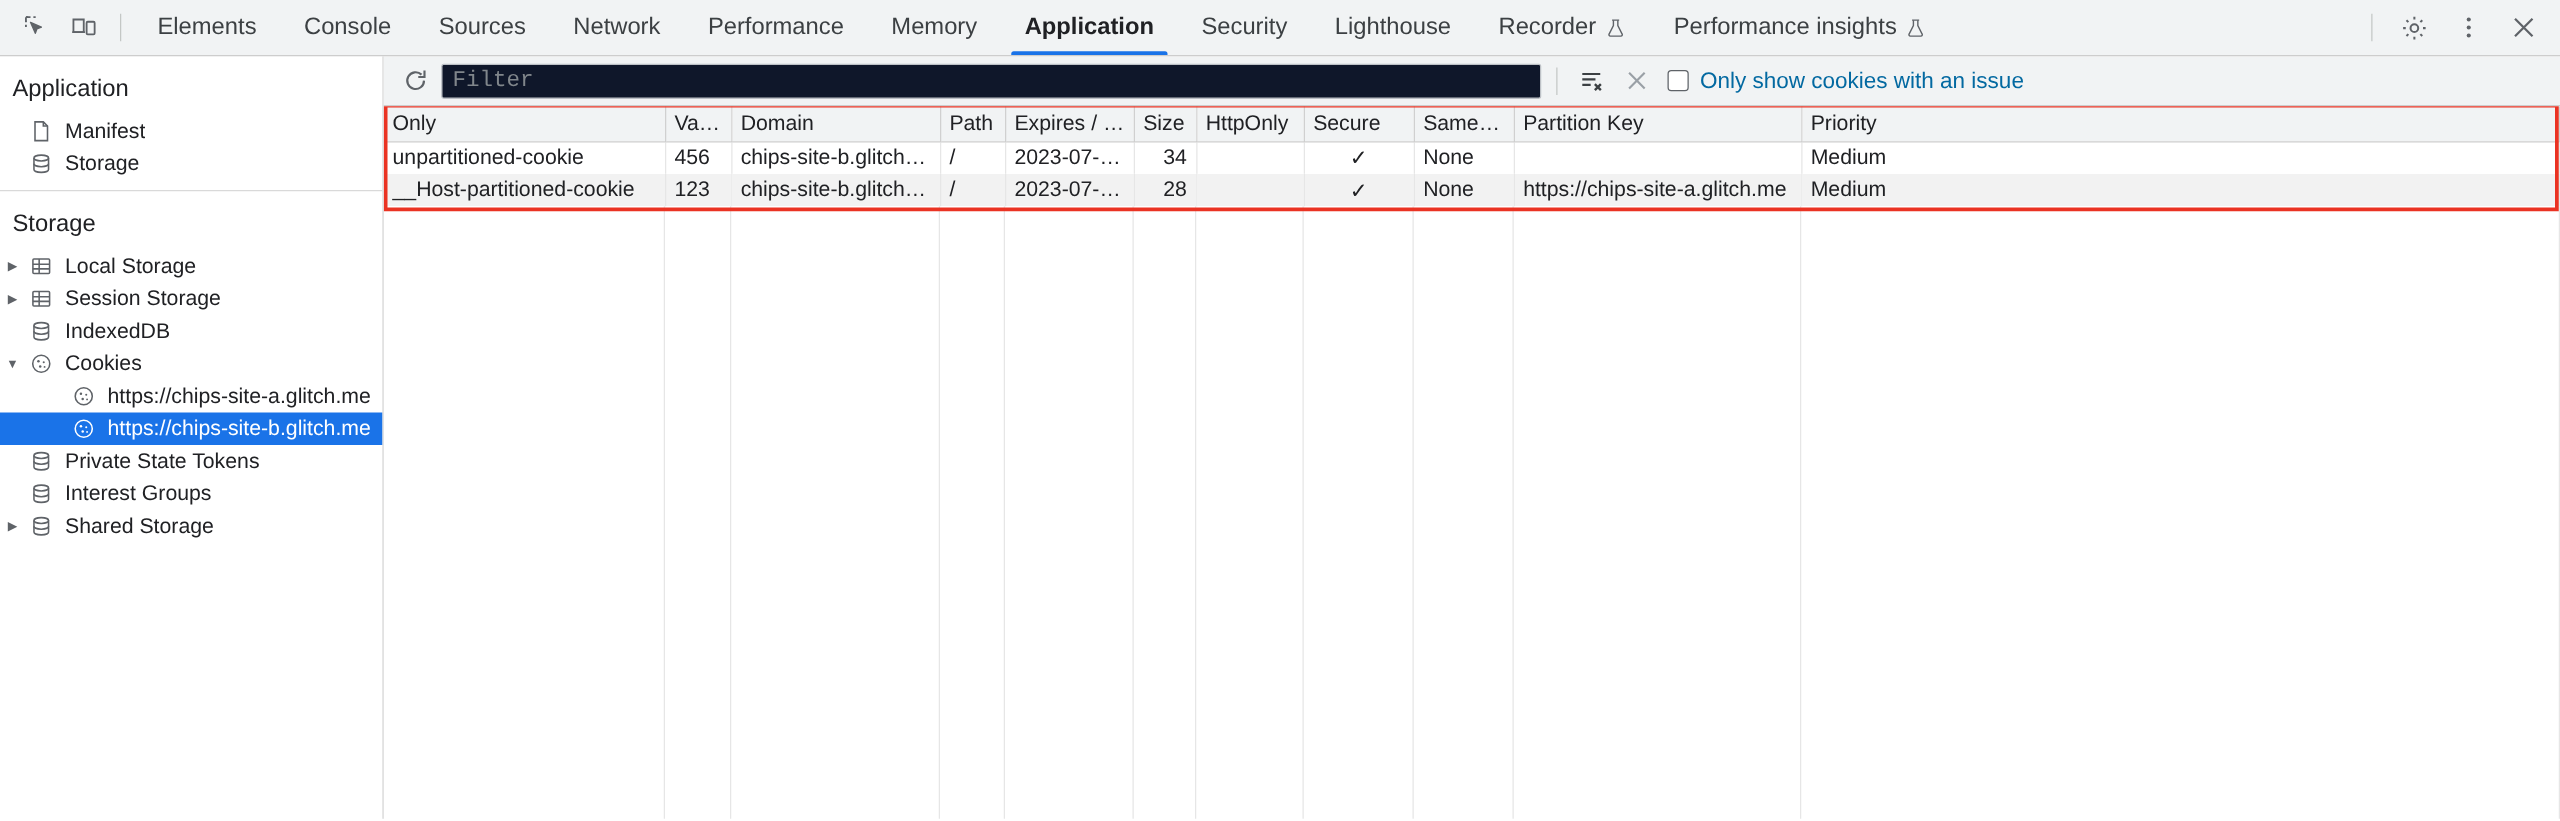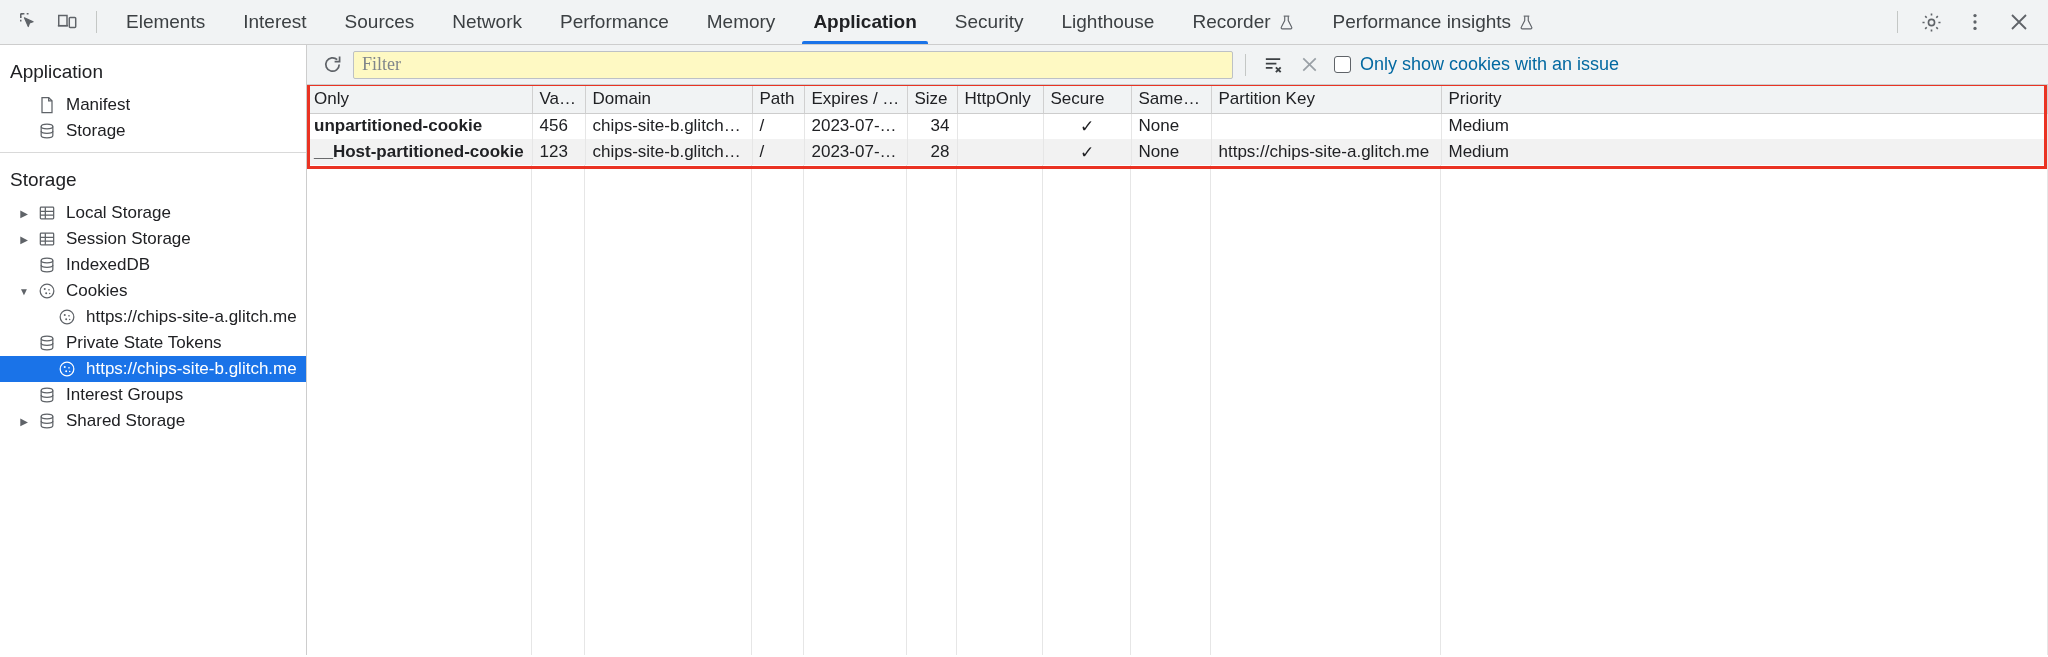--- a/index.html
+++ b/index.html
@@ -74,21 +74,21 @@
     color:#5f6368; font-size:10px;
   }
   .tree-row.selected .twisty { color:#fff; }
   .ticon {
     width:26px; min-width:26px;
     display:flex; align-items:center; justify-content:center;
     color:#5f6368;
   }
   .tree-row.selected .ticon { color:#fff; }
   .tlabel { padding-left:6px; overflow:hidden; text-overflow:ellipsis; }
-  .indent-1 { padding-left: 14px; }
+  .indent-1 { }
   .indent-2 { padding-left: 34px; }
 
   
   .main { flex:1 1 auto; display:flex; flex-direction:column; min-width:0; background:#fff; }
 
   .filterbar {
     height:40px; min-height:40px;
     background:#f1f3f4;
     border-bottom:1px solid #cdcdcd;
     display:flex; align-items:center;
@@ -96,26 +96,26 @@
     gap: 6px;
   }
   .fb-icon {
     width:30px; height:30px; display:flex; align-items:center; justify-content:center;
     color:#5f6368; flex:0 0 auto;
   }
   .fb-icon.dim { color:#9aa0a6; }
   .filter-input {
     flex: 0 1 880px;
     height:28px;
-    background:#fef9c3;
+    background:#0f172a;
     border:1px solid #bdc1c6;
     border-radius:2px;
     font-size:18px; color:#80868b;
     padding: 0 8px;
-    font-family: Liberation Serif, serif;
+    font-family: Liberation Mono, monospace;
     outline:none;
     min-width:120px;
   }
   .filter-input::placeholder { color:#80868b; opacity:1; }
   .fb-sep { width:1px; height:22px; background:#c4c7c5; margin:0 6px; flex:0 0 auto; }
   .fb-check { display:flex; align-items:center; gap:9px; margin-left:4px; white-space:nowrap; }
   .cbox {
     width:17px; height:17px; border:1.6px solid #5f6368; border-radius:3px; background:#fff;
     flex:0 0 auto;
   }
@@ -145,21 +145,21 @@
     height:26px;
     padding: 0 7px;
     border-right:1px solid #e6e6e6;
     white-space:nowrap;
     overflow:hidden; text-overflow:ellipsis;
   }
   table.cookies tr.r-odd td { background:#ffffff; }
   table.cookies tr.r-even td { background:#f2f2f2; }
   td.num, th.num { text-align:right; }
   td.ctr { text-align:center; }
-  td.name-cell { padding-left:28px;font-weight:bold; }
+  td.name-cell { padding-left:28px; }
 
   .filler { display:flex; width:100%; }
   .filler-col { border-right:1px solid #e6e6e6; height:100%; }
 
   
   .redbox {
     position:absolute;
     border: 3px solid #ea3323;
     pointer-events:none;
     z-index: 5;
@@ -186,21 +186,21 @@
       </svg>
     </div>
     <div class="tb-sep"></div>
 
     <div class="tabs">
 
     <div class="tab">
           <span>Elements</span>
         </div>
         <div class="tab">
-          <span>Interest</span>
+          <span>Console</span>
         </div>
         <div class="tab">
           <span>Sources</span>
         </div>
         <div class="tab">
           <span>Network</span>
         </div>
         <div class="tab">
           <span>Performance</span>
         </div>
@@ -339,43 +339,43 @@
               <svg width="20" height="20" viewBox="0 0 24 24" fill="none" stroke="#5f6368" stroke-width="1.5">
                 <circle cx="12" cy="12" r="8.2"></circle>
                 <circle cx="9.3" cy="9.6" r="1.2" fill="#5f6368" stroke="none"></circle>
                 <circle cx="14.4" cy="10.6" r="1" fill="#5f6368" stroke="none"></circle>
                 <circle cx="11" cy="14.7" r="1.2" fill="#5f6368" stroke="none"></circle>
                 <circle cx="15.2" cy="15" r="0.9" fill="#5f6368" stroke="none"></circle>
               </svg>
             </span>
             <span class="tlabel">https://chips-site-a.glitch.me</span>
           </div>
-          <div class="tree-row indent-1">
-            <span class="twisty"></span>
-            <span class="ticon">
-              <svg width="20" height="20" viewBox="0 0 24 24" fill="none" stroke="#5f6368" stroke-width="1.5">
-                <ellipse cx="12" cy="6.5" rx="7" ry="2.8"></ellipse>
-                <path d="M5 6.5v11c0 1.55 3.13 2.8 7 2.8s7-1.25 7-2.8v-11"></path>
-                <path d="M5 12c0 1.55 3.13 2.8 7 2.8s7-1.25 7-2.8"></path>
-              </svg>
-            </span>
-            <span class="tlabel">Private State Tokens</span>
-          </div>
           <div class="tree-row indent-2 selected">
             <span class="twisty"></span>
             <span class="ticon">
               <svg width="20" height="20" viewBox="0 0 24 24" fill="none" stroke="#ffffff" stroke-width="1.5">
                 <circle cx="12" cy="12" r="8.2"></circle>
                 <circle cx="9.3" cy="9.6" r="1.2" fill="#ffffff" stroke="none"></circle>
                 <circle cx="14.4" cy="10.6" r="1" fill="#ffffff" stroke="none"></circle>
                 <circle cx="11" cy="14.7" r="1.2" fill="#ffffff" stroke="none"></circle>
                 <circle cx="15.2" cy="15" r="0.9" fill="#ffffff" stroke="none"></circle>
               </svg>
             </span>
             <span class="tlabel">https://chips-site-b.glitch.me</span>
+          </div>
+          <div class="tree-row indent-1">
+            <span class="twisty"></span>
+            <span class="ticon">
+              <svg width="20" height="20" viewBox="0 0 24 24" fill="none" stroke="#5f6368" stroke-width="1.5">
+                <ellipse cx="12" cy="6.5" rx="7" ry="2.8"></ellipse>
+                <path d="M5 6.5v11c0 1.55 3.13 2.8 7 2.8s7-1.25 7-2.8v-11"></path>
+                <path d="M5 12c0 1.55 3.13 2.8 7 2.8s7-1.25 7-2.8"></path>
+              </svg>
+            </span>
+            <span class="tlabel">Private State Tokens</span>
           </div>
           <div class="tree-row indent-1">
             <span class="twisty"></span>
             <span class="ticon">
               <svg width="20" height="20" viewBox="0 0 24 24" fill="none" stroke="#5f6368" stroke-width="1.5">
                 <ellipse cx="12" cy="6.5" rx="7" ry="2.8"></ellipse>
                 <path d="M5 6.5v11c0 1.55 3.13 2.8 7 2.8s7-1.25 7-2.8v-11"></path>
                 <path d="M5 12c0 1.55 3.13 2.8 7 2.8s7-1.25 7-2.8"></path>
               </svg>
             </span>

